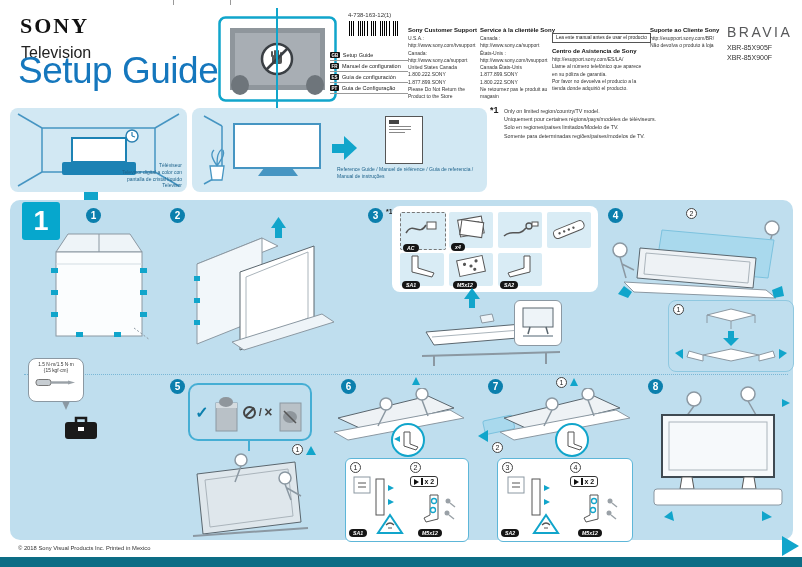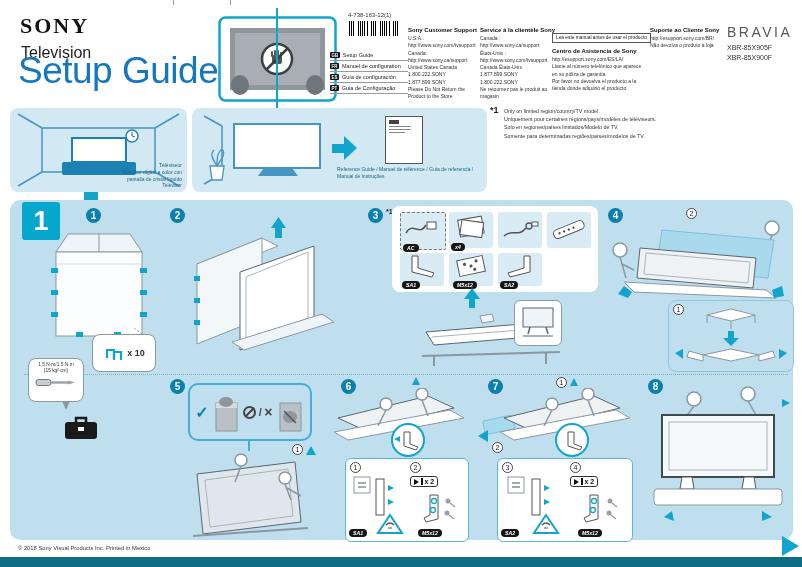--- a/index.html
+++ b/index.html
@@ -231,27 +231,20 @@
         <rect x="13" y="88" width="7" height="5"></rect>
       <rect x="102" y="44" width="7" height="5"></rect>
         <rect x="102" y="66" width="7" height="5"></rect>
         <rect x="102" y="88" width="7" height="5"></rect>
       <rect x="38" y="108" width="7" height="5"></rect>
         <rect x="76" y="108" width="7" height="5"></rect>
     </g>
     <line x1="96" y1="104" x2="112" y2="116" stroke="#8b98a2" stroke-dasharray="2 2"></line>
   </svg>
 
-  <div class="abs bubble" style="left:92px;top:334px;width:62px;height:36px;display:flex;align-items:center;justify-content:center;gap:4px;">
-    <svg width="20" height="16">
-      <path d="M4 13 v-8 h7 v8" fill="none" stroke="#11a5cb" stroke-width="2.2"></path>
-      <path d="M11 15 v-8 h7 v8" fill="none" stroke="#11a5cb" stroke-width="2.2"></path>
-    </svg>
-    <span class="x10">x 10</span>
-  </div>
 
   <div class="abs bubble" style="left:28px;top:358px;width:56px;height:44px;padding-top:3px;box-sizing:border-box;">
     <div class="torque-line">1.5 N·m/1.5 N·m</div>
     <div class="torque-line">{15 kgf·cm}</div>
     <svg width="46" height="12" style="margin:3px auto 0;">
       <rect x="3" y="2.5" width="15" height="6" rx="2.5" fill="#c7cdd2" stroke="#777"></rect>
       <rect x="18" y="4.3" width="17" height="2.4" fill="#9aa1a7"></rect>
       <polygon points="35,3.5 42,5.5 35,7.5" fill="#9aa1a7"></polygon>
     </svg>
   </div>

